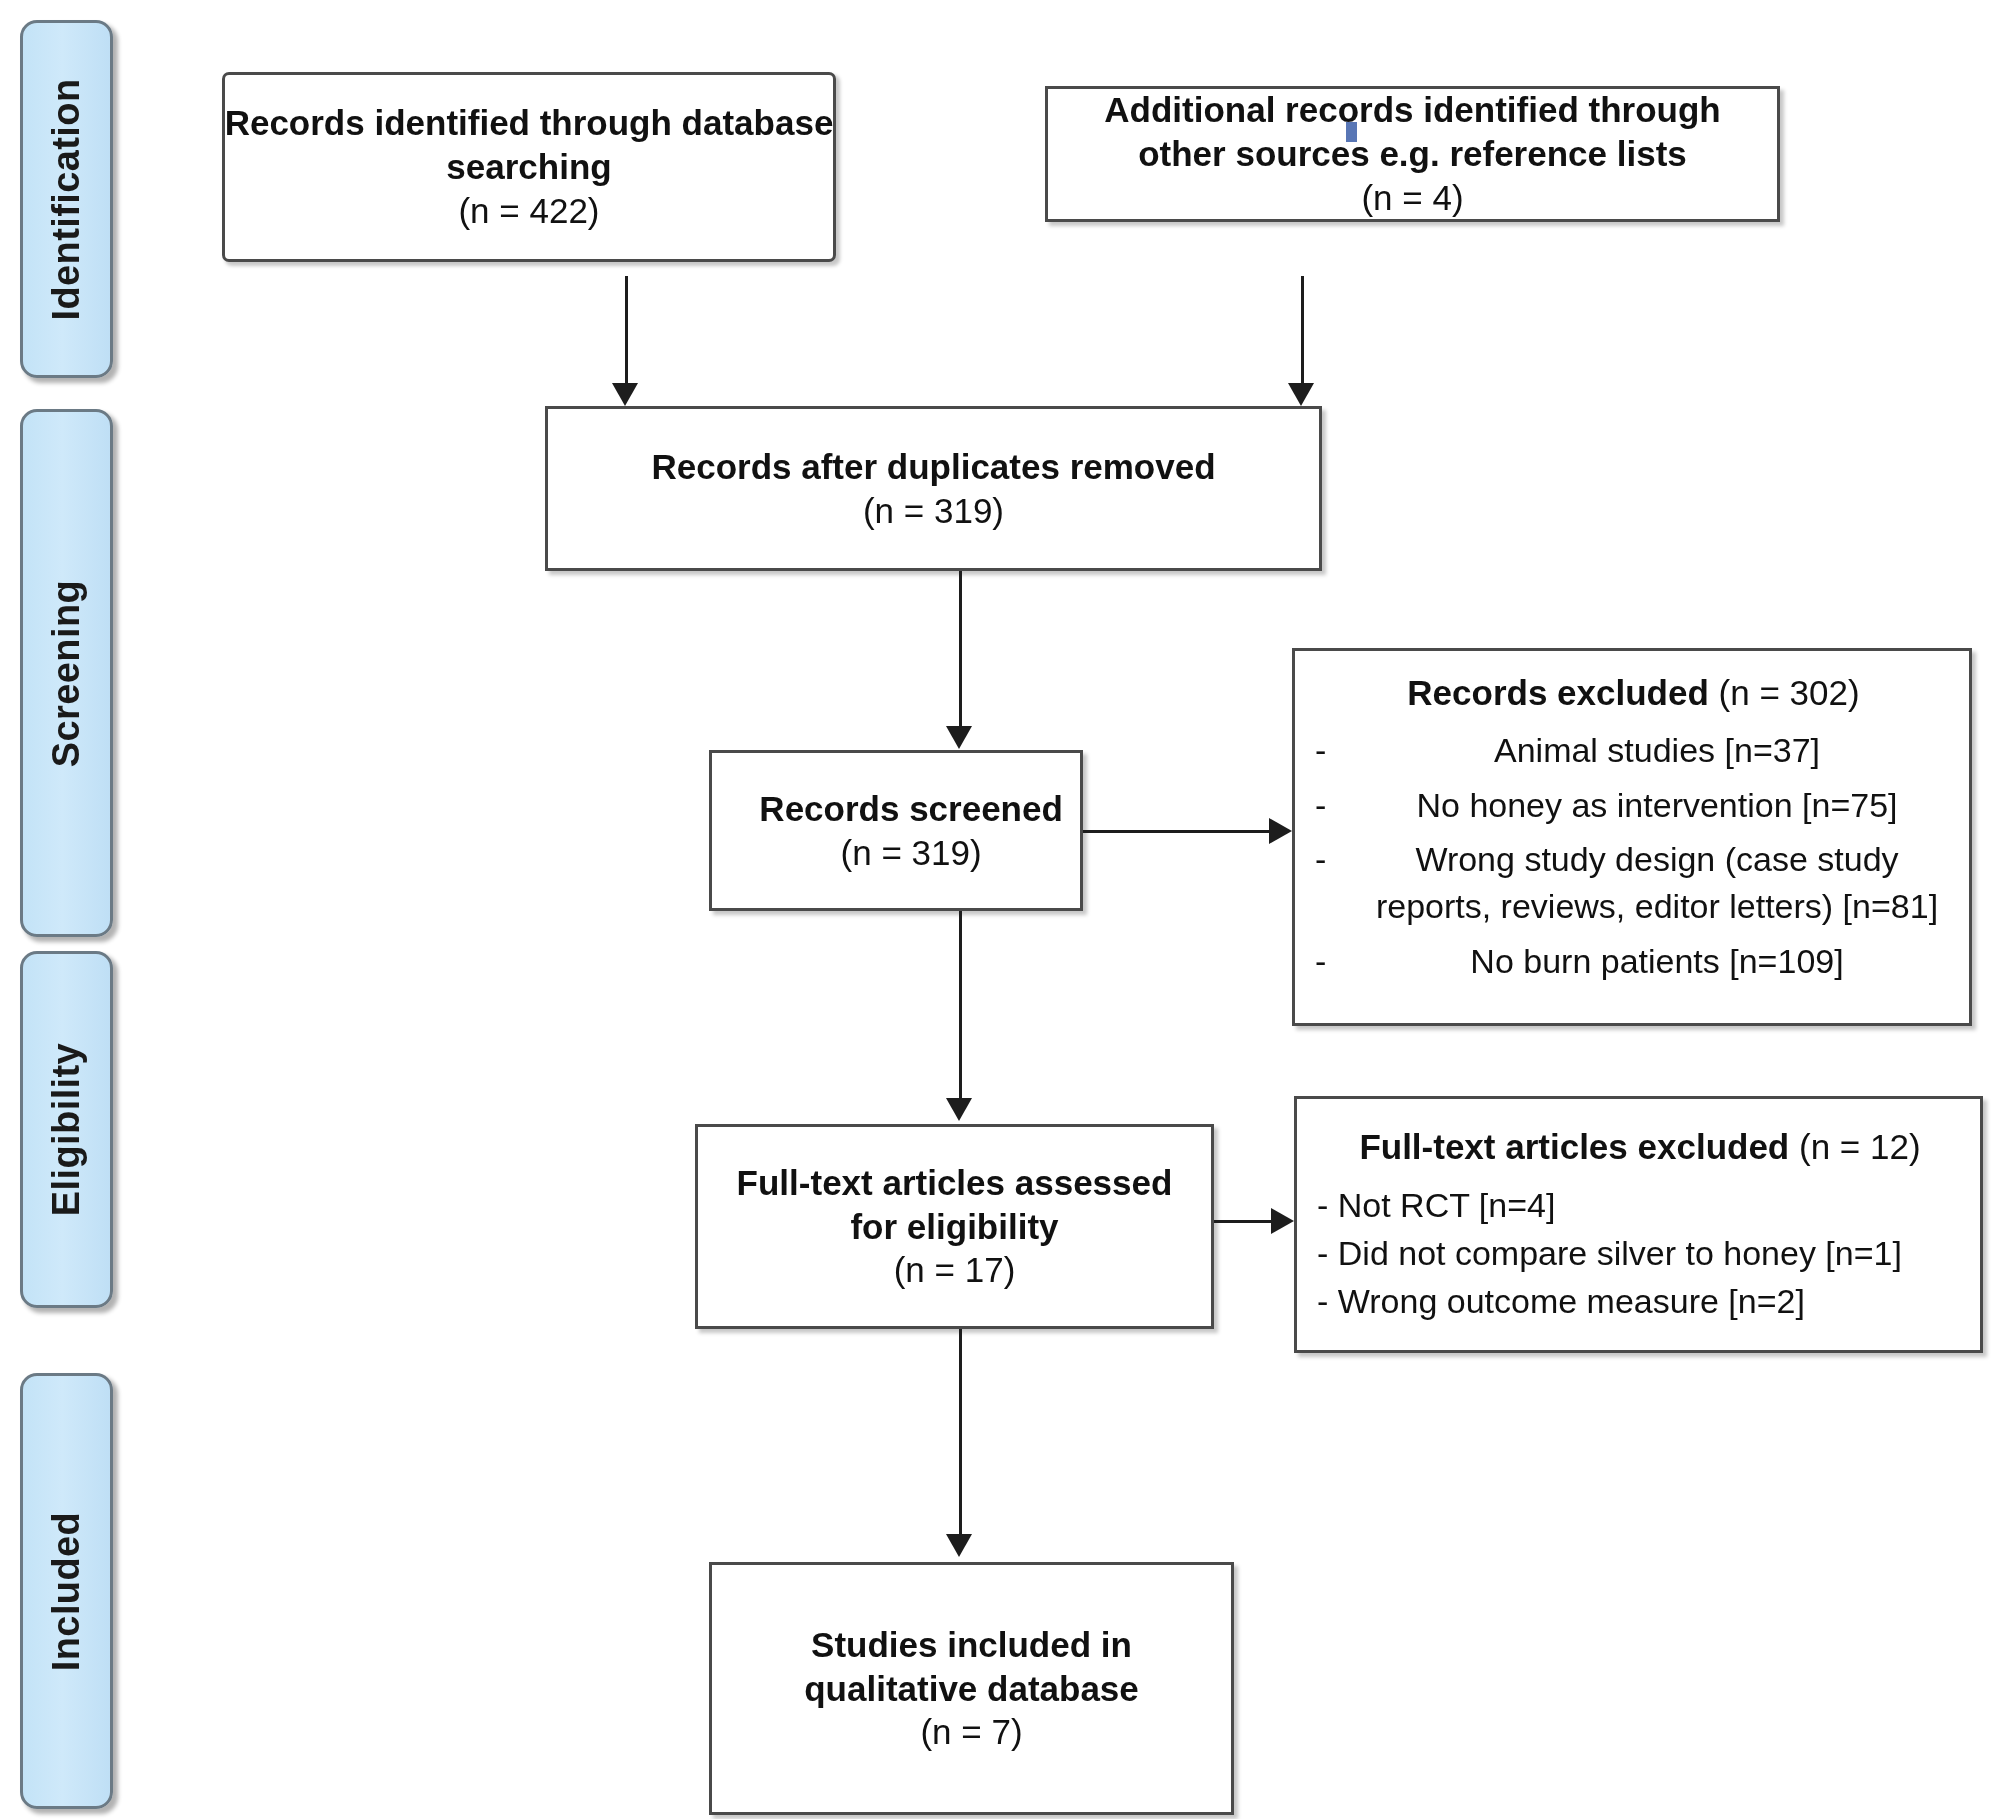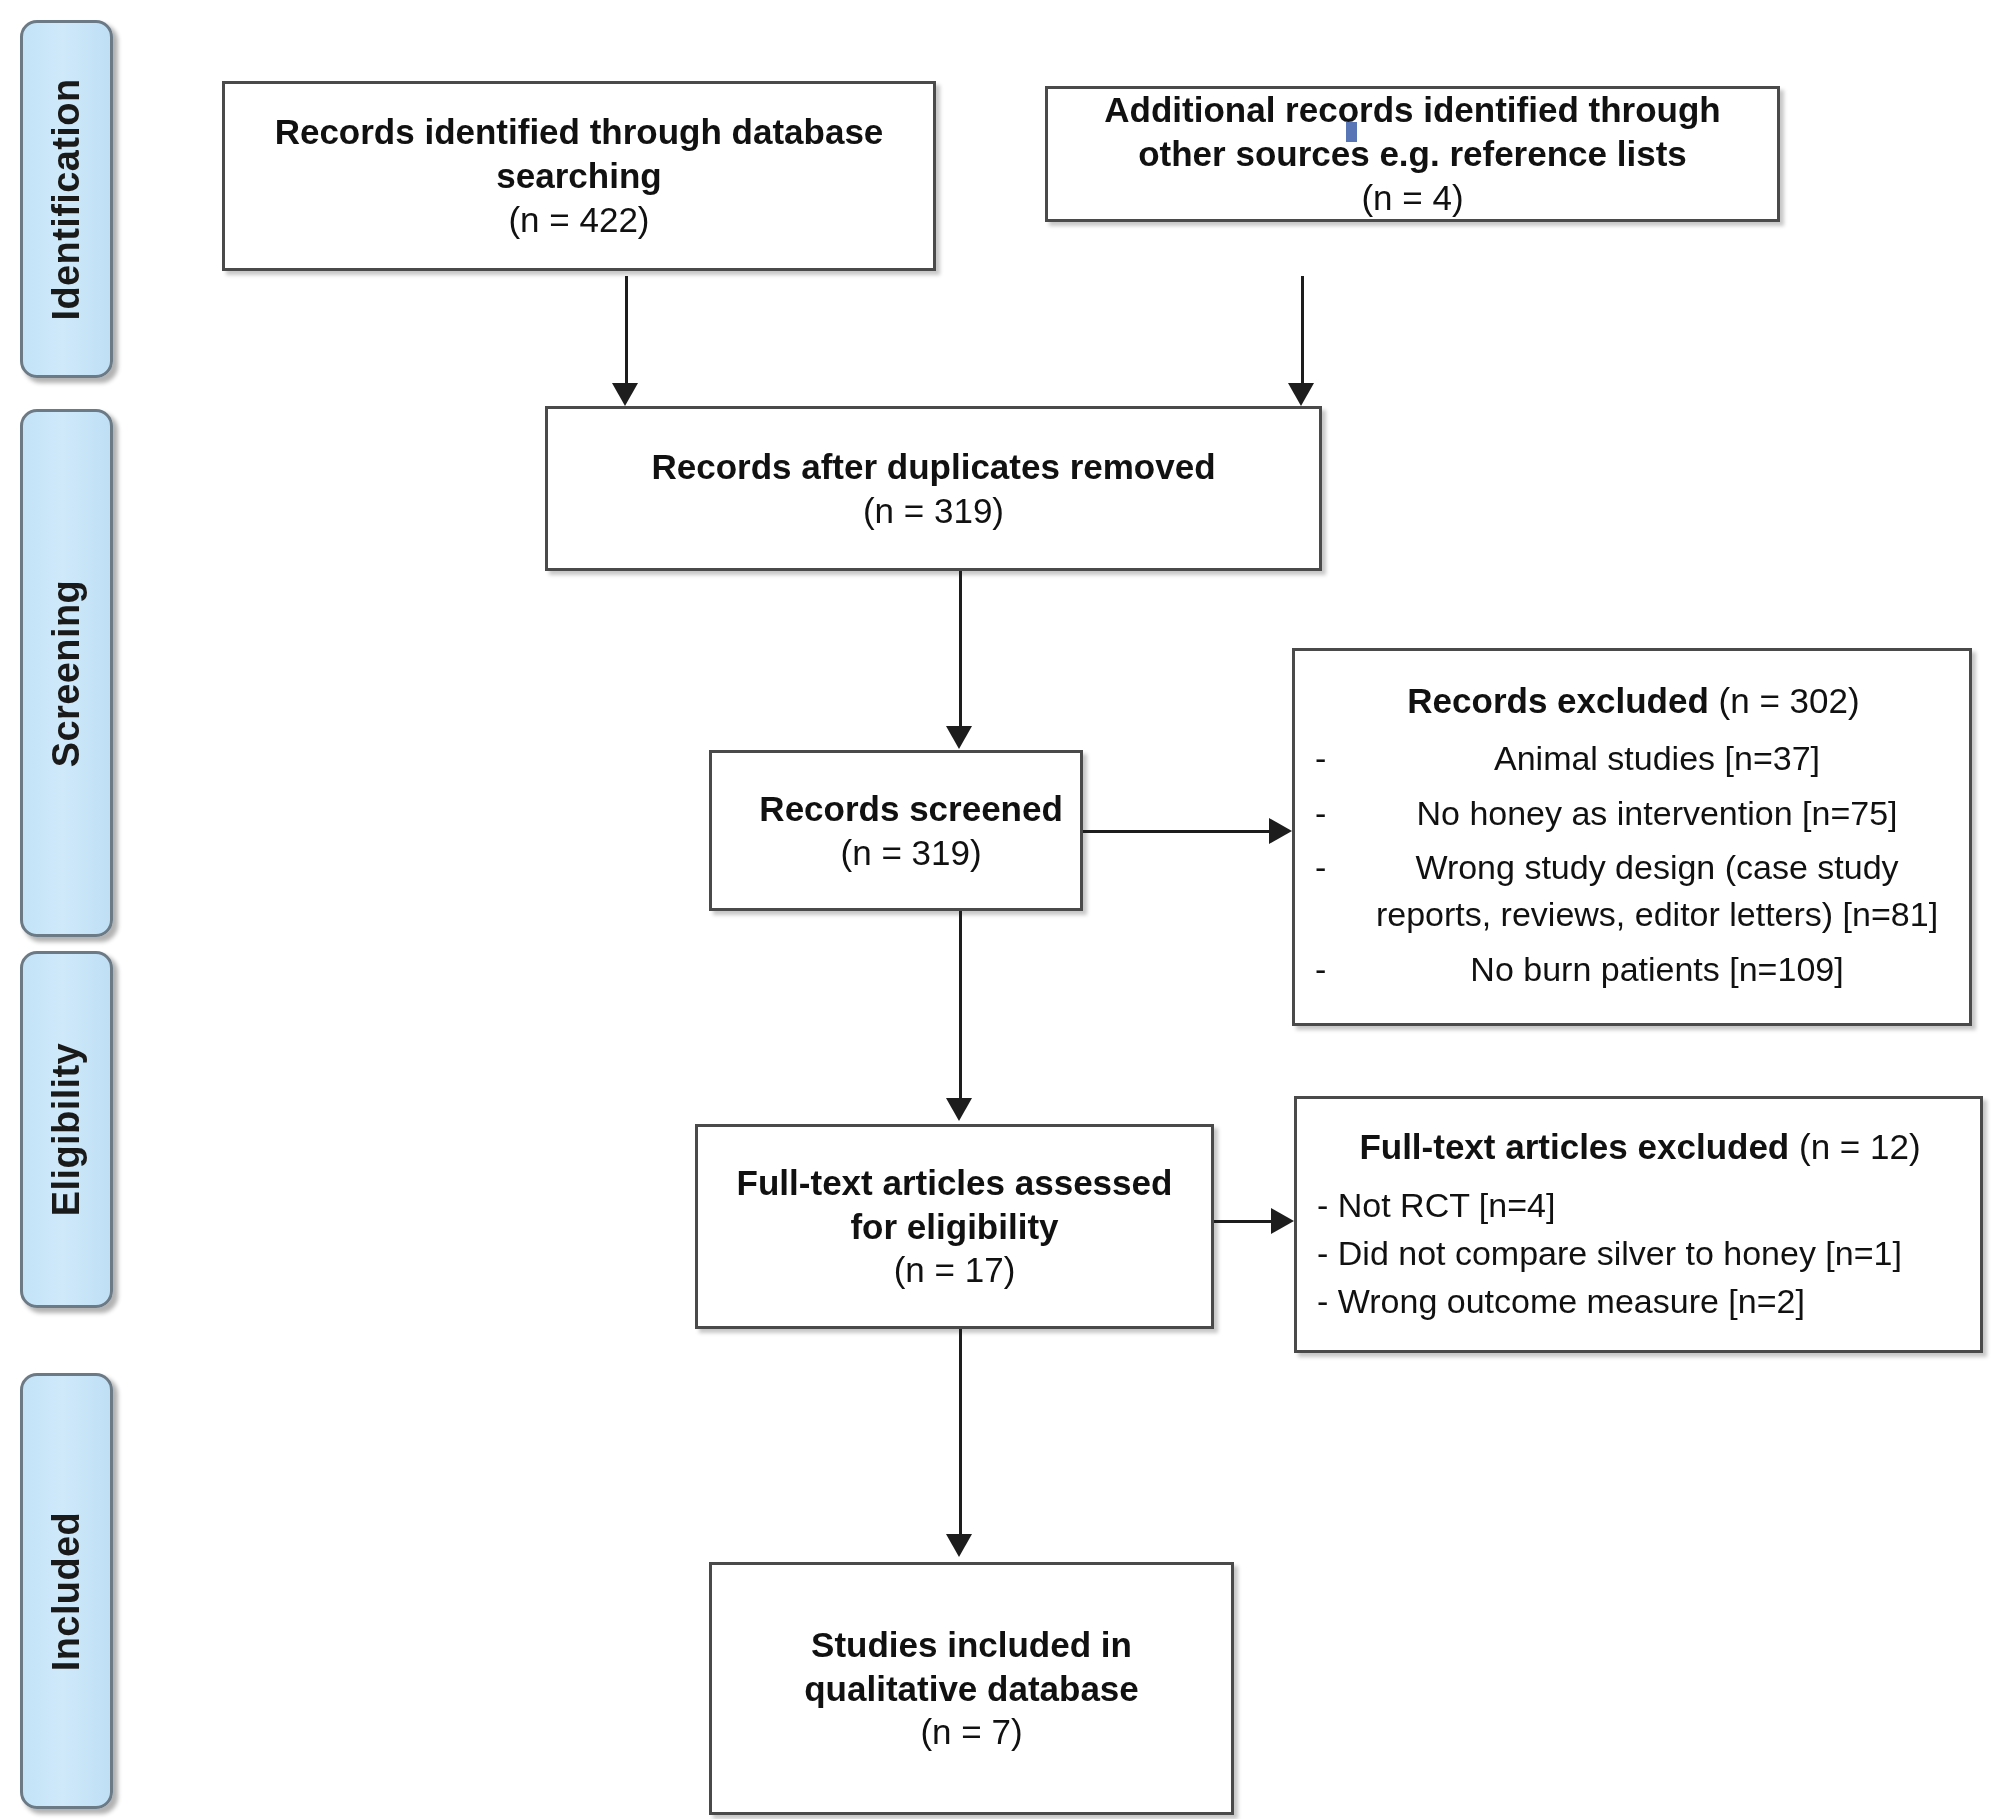--- a/index.html
+++ b/index.html
@@ -63,21 +63,21 @@
     font-weight: normal;
   }
 
   
   .list-box {
     position: absolute;
     background: #ffffff;
     border: 3.1px solid #4a4a4a;
     box-shadow: 3.8px 3.8px 3.8px rgba(0,0,0,0.22);
     box-sizing: border-box;
-    padding: 28px 17px 20px 20px;
+    padding: 20px 17px 20px 20px;
   }
   .list-box .list-title {
     text-align: center;
     font-size: 35px;
     line-height: 1.25;
     color: #111111;
     margin-bottom: 12.2px;
   }
   .list-box .list-title b { font-weight: bold; }
   .list-box .list-title span.reg { font-weight: normal; }
@@ -155,21 +155,21 @@
   </div>
 
   <div class="stage-pill" style="left:20px; top:951px; width:87px; height:351px;">
     <span class="stage-label">Eligibility</span>
   </div>
 
   <div class="stage-pill" style="left:20px; top:1373px; width:87px; height:430px;">
     <span class="stage-label">Included</span>
   </div>
 
-  <div class="flow-box" style="left:222px; top:81px; width:714px; height:190px;">
+  <div class="flow-box" style="left:222px; top:72px; width:614px; height:190px;border-radius:7px;">
     <div class="line">Records identified  through database</div>
     <div class="line">searching</div>
     <div class="line reg">(n = 422)</div>
   </div>
 
   <div class="flow-box" style="left:1045px; top:86px; width:735px; height:136px;">
     <div class="line">Additional records identified  through</div>
     <div class="line">other sources e.g. reference lists</div>
     <div class="line reg">(n = 4)</div>
   </div>

